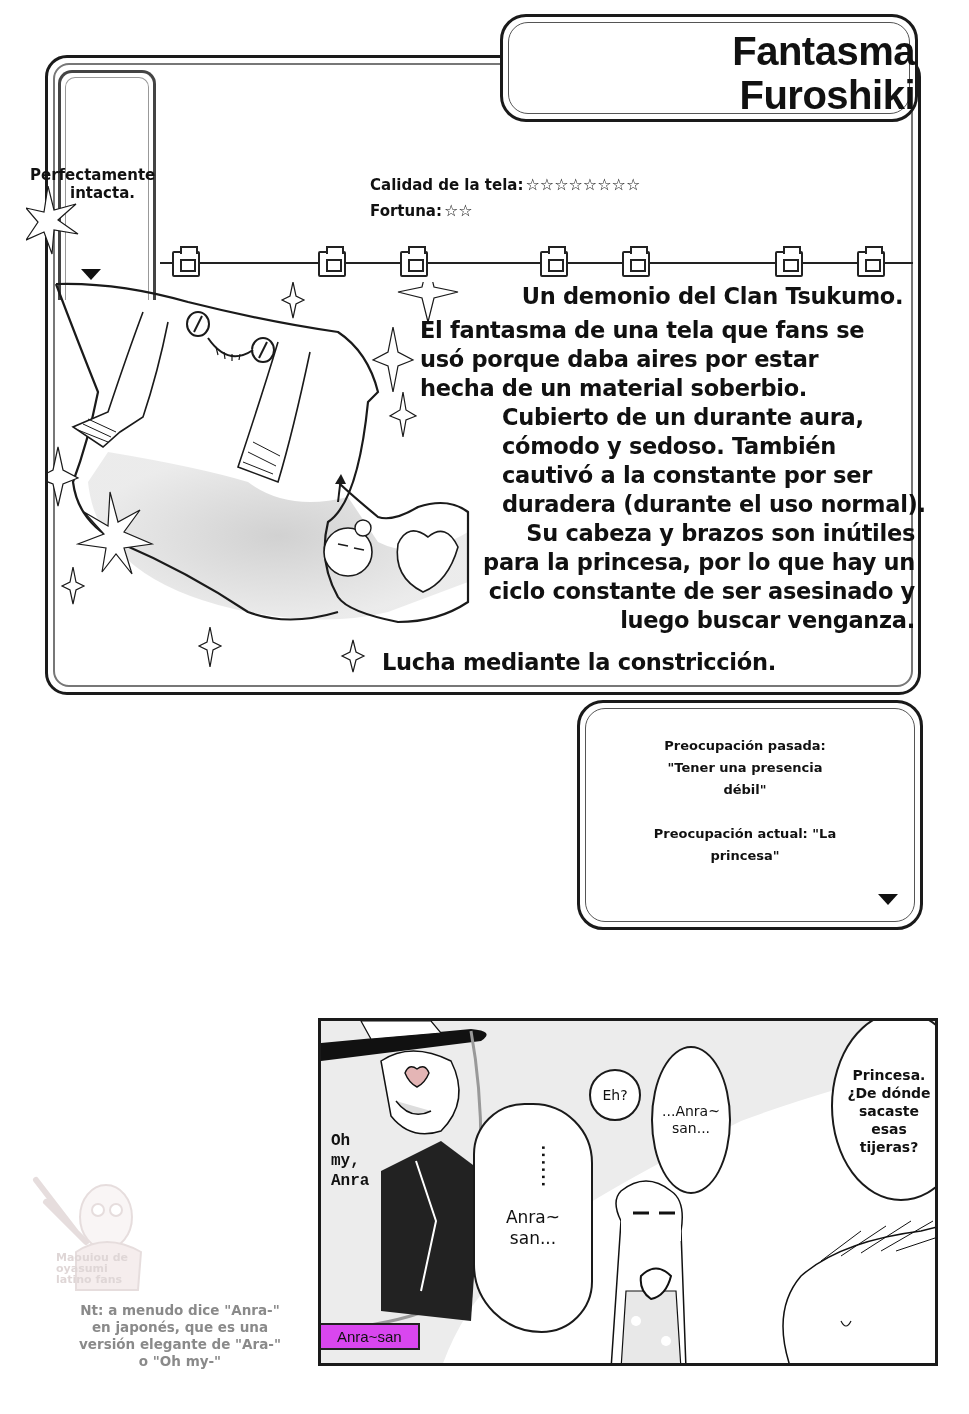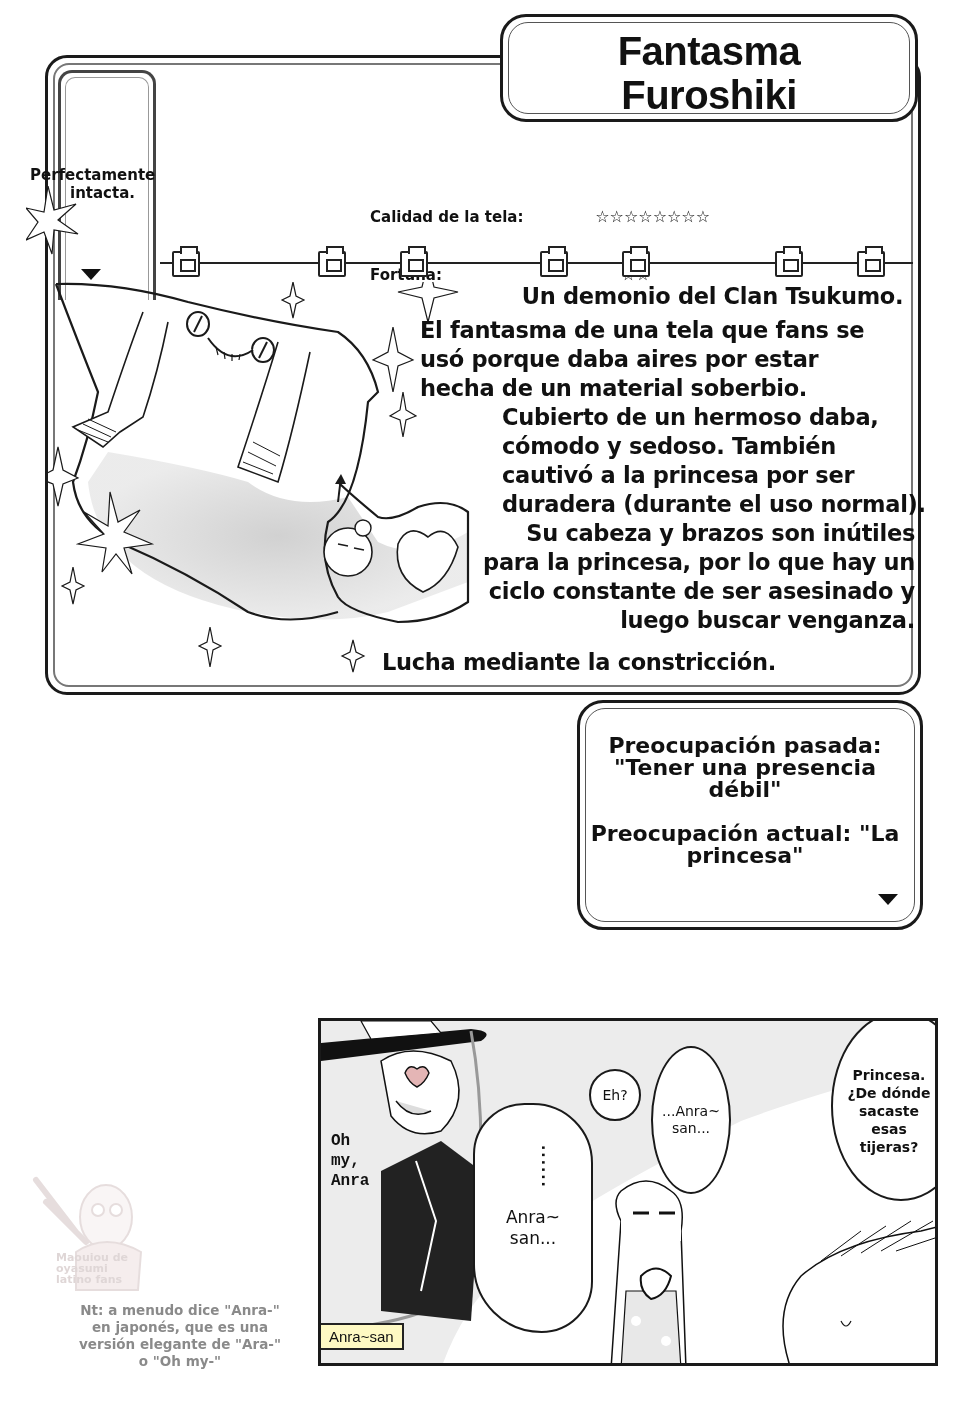--- a/index.html
+++ b/index.html
@@ -29,33 +29,33 @@
 
   .title-box {
     left: 500px; top: 14px; width: 418px; height: 108px; background: #fff;
     border: 3px solid #1a1a1a; border-radius: 26px; box-sizing: border-box;
   }
   .title-box::after {
     content: ""; position: absolute; left: 5px; top: 5px; right: 5px; bottom: 5px;
     border: 1.5px solid #555; border-radius: 20px;
   }
   .title-text {
-    position: absolute; left: 0; right: 0; top: 12px; text-align: center;
+    position: absolute; left: 0; right: 0; top: 12px; text-align: right;
     font-family: "Liberation Sans", sans-serif; font-weight: bold; font-size: 40px; line-height: 44px;
     letter-spacing: -0.5px; z-index: 2;
   }
 
   .condition {
     left: 30px; top: 166px; width: 160px; text-align: left;
     font-weight: bold; font-size: 15px; line-height: 18px; background: transparent;
   }
   .condition .l2 { display:block; padding-left: 40px; }
 
   .stats { left: 370px; top: 172px; width: 380px; font-weight: bold; font-size: 15px; line-height: 26px; }
-  .stat-row { display: flex; justify-content: space-between; padding-right: 100px; margin-top: 32px; }
+  .stat-row { display: flex; justify-content: flex-start; padding-right: 100px; }
   .stat-row.r1 { padding-right: 40px; }
   .stat-row .stars { letter-spacing: 0px; font-weight: normal; font-size: 16px; margin-left: 2px; }
 
   
   .rail { left: 160px; top: 262px; width: 753px; height: 2px; background: #222; }
   .clip {
     width: 28px; height: 26px; border: 2px solid #222; background:#fff; box-sizing:border-box;
     border-radius: 2px;
   }
   .clip::before {
@@ -86,41 +86,41 @@
   .concern {
     left: 577px; top: 700px; width: 346px; height: 230px;
     border: 3px solid #1a1a1a; border-radius: 26px; box-sizing: border-box; background: #fff;
   }
   .concern::after {
     content:""; position:absolute; left:5px; top:5px; right:5px; bottom:5px;
     border: 1.5px solid #555; border-radius: 20px;
   }
   .concern-text {
     position:absolute; left: 10px; right: 20px; top: 32px; text-align:center; z-index: 2;
-    font-weight: bold; font-size: 22px; line-height: 22px;
+    font-weight: bold; font-size: 13px; line-height: 22px;
   }
   .concern-text .spacer { height: 22px; }
   .concern .tri { position:absolute; right: 22px; bottom: 22px; z-index: 3; }
 
   
   .panel {
     left: 318px; top: 1018px; width: 620px; height: 348px;
     border: 3px solid #1a1a1a; box-sizing: border-box; background: #fff; overflow: hidden;
   }
   .bubble {
     position: absolute; background: #fff; border: 2.5px solid #1a1a1a; border-radius: 50%;
     display:flex; align-items:center; justify-content:center; text-align:center;
     box-sizing: border-box; font-size: 14px; line-height: 17px;
   }
   .hand { font-family: "DejaVu Sans", sans-serif; }
 
   .sfx { position:absolute; font-weight:bold; font-size: 16px; line-height: 20px; font-family: Liberation Mono, monospace; }
   .caption-box {
-    position:absolute; left: 0px; top: 302px; background:#fef9c3; border:2px solid #222; border-left:none;
-    padding: 3px 8px; font-size: 15px; font-family: "Liberation Sans", sans-serif;
+    position:absolute; left: 0px; top: 302px; background:#d946ef; border:2px solid #222; border-left:none;
+    padding: 3px 16px; font-size: 15px; font-family: "Liberation Sans", sans-serif;
   }
 
   
   .watermark {
     left: 26px; top: 1172px; width: 118px; height: 120px; opacity: 0.45;
   }
   .wm-text {
     position:absolute; left: 30px; top: 80px; width: 90px; text-align:left;
     font-size: 11px; line-height: 11px; color: #b9a6a6; font-weight: bold; z-index: 2;
   }
@@ -219,23 +219,23 @@
 <div class="abs clip" style="left:622px;top:251px"></div>
 <div class="abs clip" style="left:775px;top:251px"></div>
 <div class="abs clip" style="left:857px;top:251px"></div>
 
 <div class="abs desc">
   <p class="i1">Un demonio del Clan Tsukumo.</p>
   <p class="gap"></p>
   <p>El fantasma de una tela que fans se</p>
   <p>usó porque daba aires por estar</p>
   <p>hecha de un material soberbio.</p>
-  <p class="i2">Cubierto de un hermoso daba,</p>
+  <p class="i2">Cubierto de un durante aura,</p>
   <p class="i2">cómodo y sedoso.  También</p>
-  <p class="i2">cautivó a la princesa por ser</p>
+  <p class="i2">cautivó a la constante por ser</p>
   <p class="i2">duradera (durante el uso normal).</p>
   <p class="i3">Su cabeza y brazos son inútiles</p>
   <p class="i3">para la princesa, por lo que hay un</p>
   <p class="i3">ciclo constante de ser asesinado y</p>
   <p class="i3">luego buscar venganza.</p>
 </div>
 <div class="abs fight">Lucha mediante la constricción.</div>
 
 <div class="abs concern">
   <div class="concern-text">

